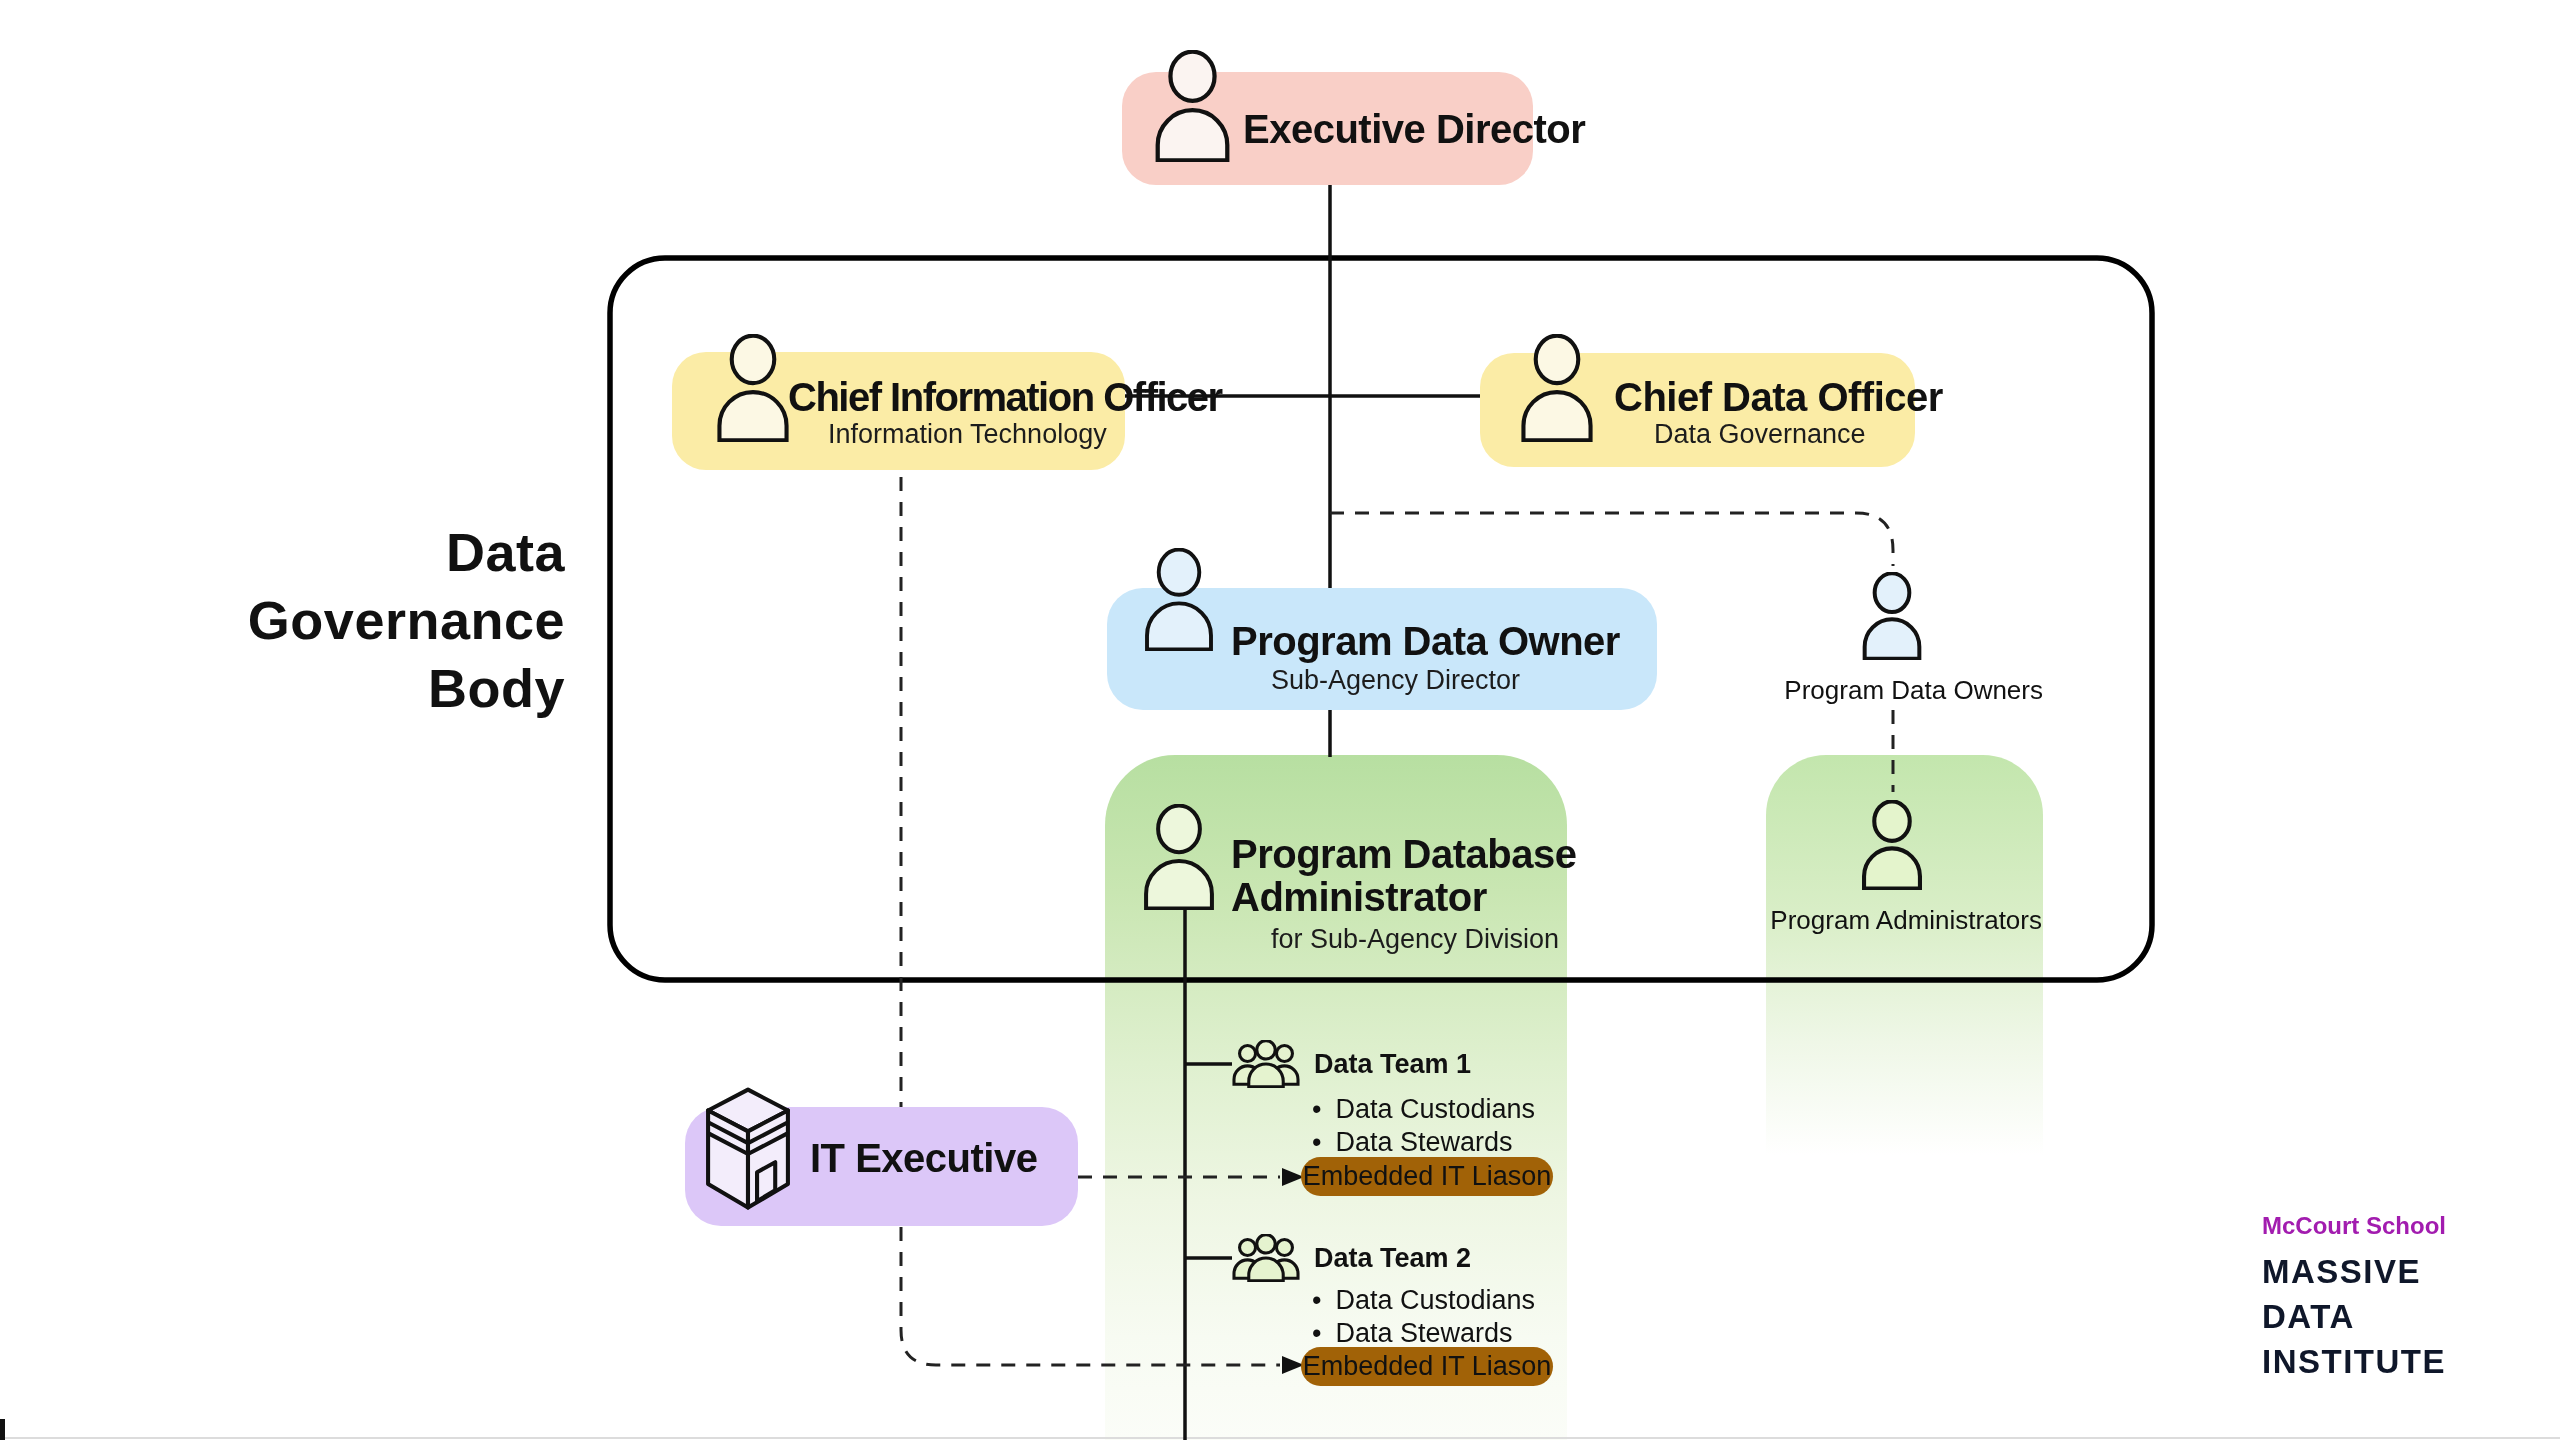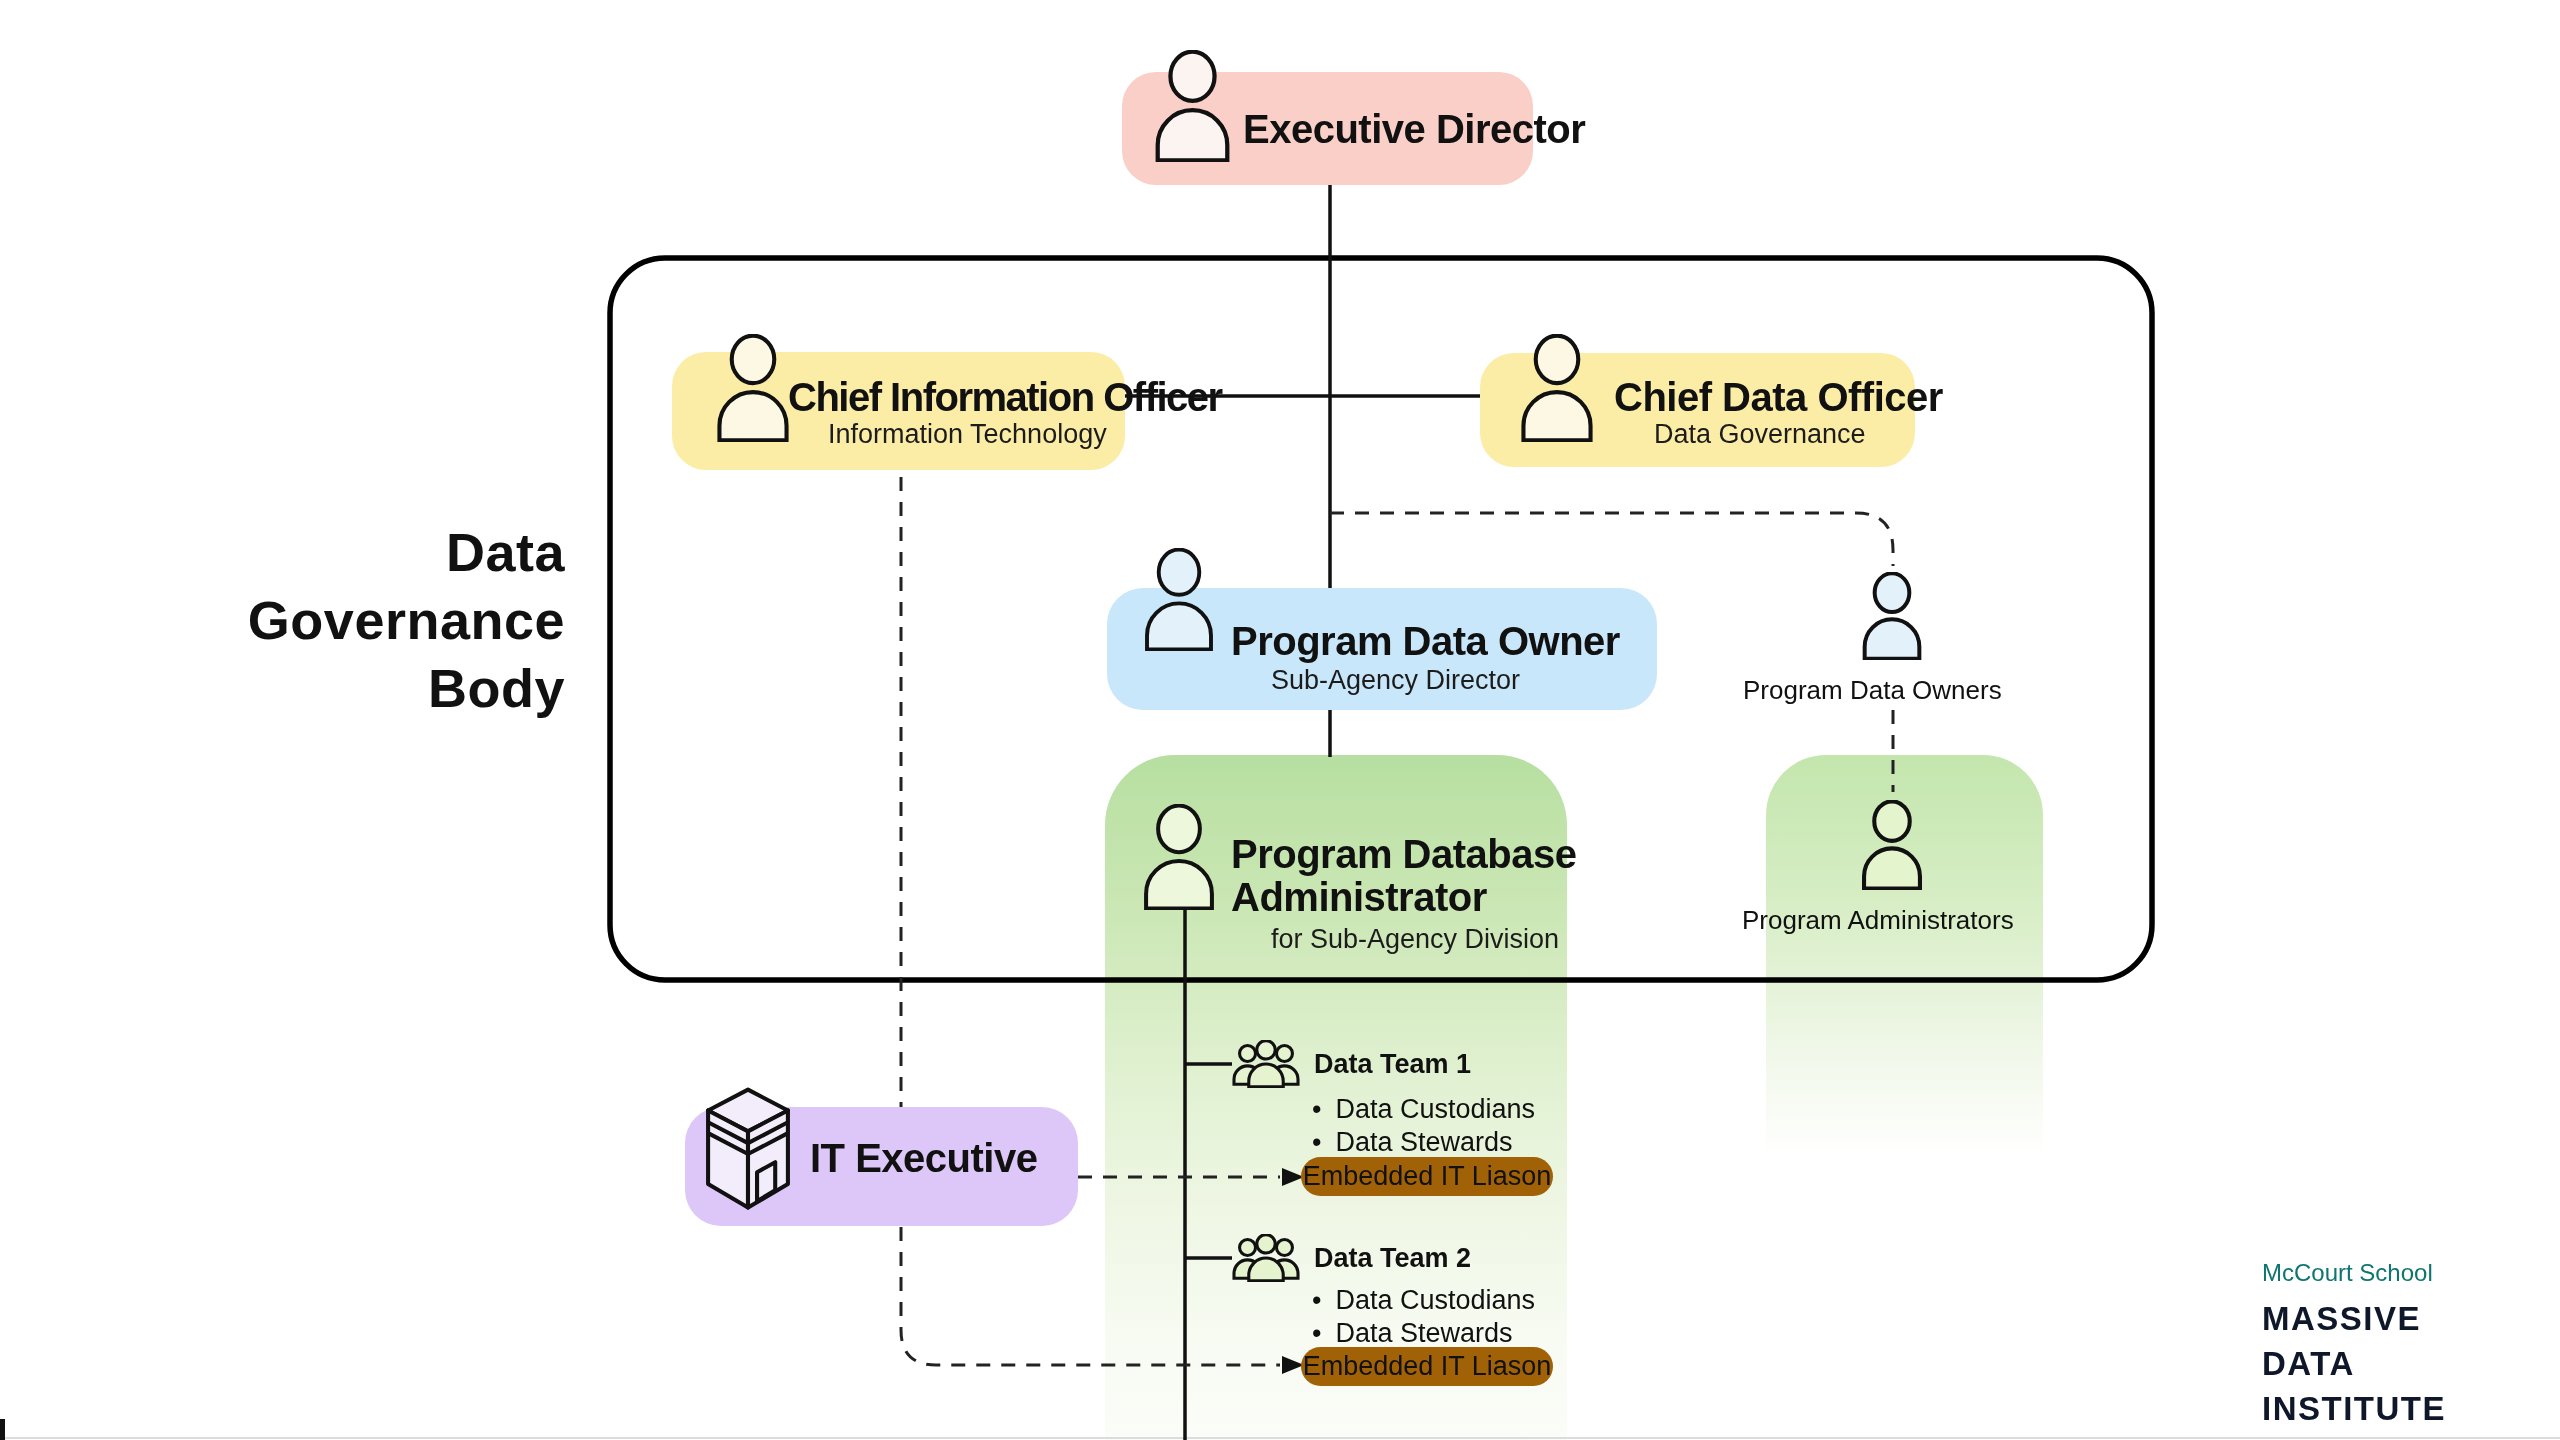--- a/index.html
+++ b/index.html
@@ -27,36 +27,36 @@
   .box{position:absolute;z-index:3;border-radius:34px;}
   .box-exec{left:1122px;top:72px;width:411px;height:113px;background:#f9cfc7;}
   .box-cio{left:672px;top:352px;width:453px;height:118px;background:#fbeca6;}
   .box-cdo{left:1480px;top:353px;width:435px;height:114px;background:#fbeca6;}
   .box-pdo{left:1107px;top:588px;width:550px;height:122px;background:#c9e7fa;border-radius:36px;}
   .box-it{left:685px;top:1107px;width:393px;height:119px;background:#dcc7f8;border-radius:36px;}
 
   
   .title{position:absolute;z-index:4;font-size:40px;font-weight:600;letter-spacing:-0.5px;white-space:nowrap;transform:translateY(-50%);}
   .subtitle{position:absolute;z-index:4;font-size:27px;font-weight:400;color:#1c1c1c;white-space:nowrap;transform:translateY(-50%);margin-left:38px;}
-  .small-label{position:absolute;z-index:4;font-size:26px;font-weight:400;text-align:left;white-space:nowrap;transform:translateY(-50%);}
+  .small-label{position:absolute;z-index:4;font-size:26px;font-weight:400;text-align:right;white-space:nowrap;transform:translateY(-50%);}
   .group-label{
     position:absolute;z-index:4;top:518px;right:1995px;text-align:right;
     font-size:54px;font-weight:600;line-height:68px;letter-spacing:0.5px;white-space:nowrap;
   }
   .team-name{position:absolute;z-index:4;font-size:27px;font-weight:700;white-space:nowrap;transform:translateY(-50%);text-align:center;}
   .bullet{position:absolute;z-index:4;font-size:27px;white-space:nowrap;transform:translateY(-50%);text-align:center;}
   .bullet::before{content:"\2022";margin-right:14px;}
   .pill{
     position:absolute;z-index:4;width:252px;height:39px;border-radius:20px;background:#a16207;
     display:flex;align-items:center;justify-content:center;font-size:27px;white-space:nowrap;
   }
 
   
   .logo{position:absolute;z-index:4;left:2262px;top:1212px;}
-  .logo-school{font-size:24px;font-weight:400;color:#0f766e;letter-spacing:0px;margin-top:47px;}
+  .logo-school{font-size:24px;font-weight:700;color:#a21caf;letter-spacing:0px;}
   .logo-institute{margin-top:9px;font-size:33px;font-weight:700;color:#0f172a;line-height:45px;letter-spacing:1.5px;}
 
   .icon{position:absolute;z-index:4;}
   .edge-mark{position:absolute;z-index:5;left:0;top:1419px;width:5px;height:21px;background:#111;}
 </style>
 </head>
 <body>
 
 <div class="canvas">
 

